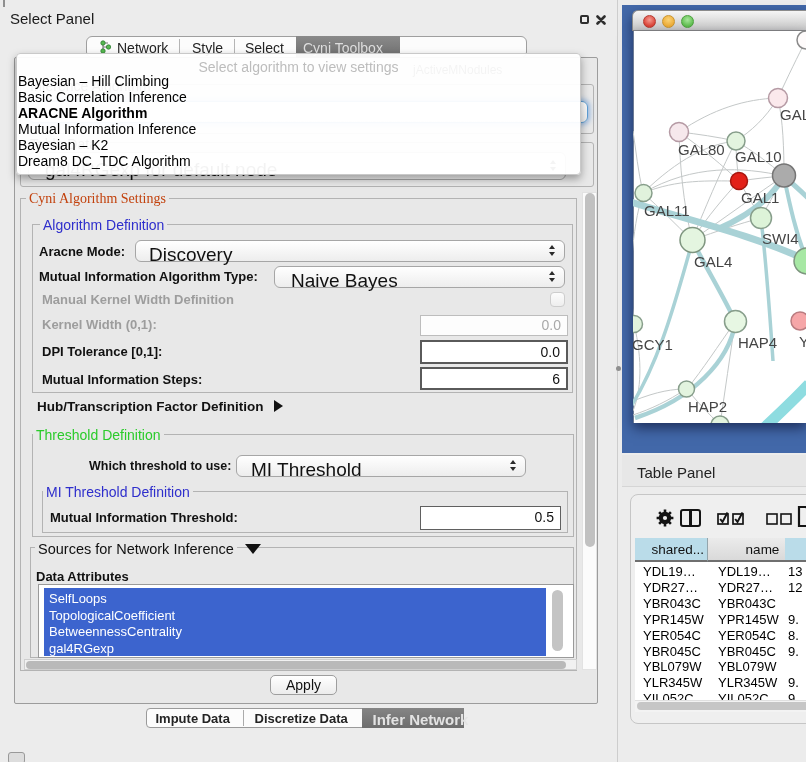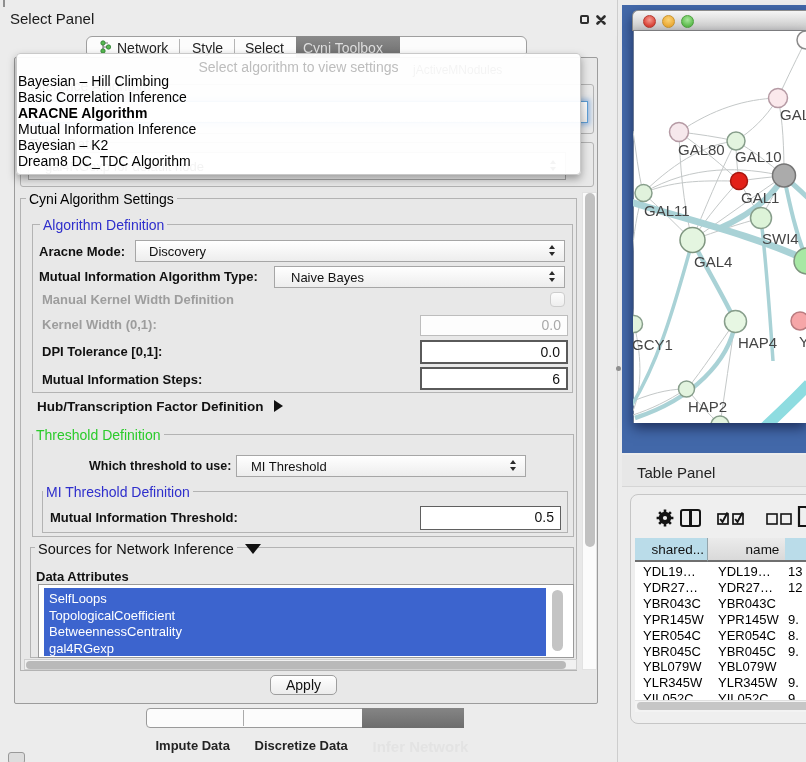--- a/index.html
+++ b/index.html
@@ -1,22 +1,22 @@
 <!DOCTYPE html>
 <html><head>
 <meta charset="utf-8">
 <style>
   * { margin:0; padding:0; box-sizing:border-box; }
   html,body { width:806px; height:762px; overflow:hidden; background:#ECECEC;
     font-family:"Liberation Sans", sans-serif; }
   .abs { position:absolute; white-space:nowrap; }
-  .b { font-weight:bold;margin-top:27px; }
+  .b { font-weight:bold; }
   .lbl { font-size:13px; color:#111; font-weight:bold; }
-  .combo { position:absolute; border:1px solid #A6A6A6; border-radius:0;
-    background:linear-gradient(#FFFFFF,#EDEDED); font-size:13px; color:#111; }
+  .combo { position:absolute; border:1px solid #A6A6A6; border-radius:6px;
+    background:linear-gradient(#FFFFFF,#EDEDED); font-size:19px; color:#111; }
   .combo .ar { position:absolute; right:6px; top:3px; width:9px; }
   .ar .up { width:0;height:0;border-left:3.5px solid transparent;border-right:3.5px solid transparent;
     border-bottom:4.5px solid #2b2b2b; margin-bottom:2.5px;}
   .ar .dn { width:0;height:0;border-left:3.5px solid transparent;border-right:3.5px solid transparent;
     border-top:4.5px solid #2b2b2b;}
   .field { position:absolute; background:#fff; font-size:14px; color:#111;
     text-align:right; padding-right:6px; }
   .grp { position:absolute; border:1px solid #B3B3B3; }
   .grplbl { position:absolute; background:#E8E8E8; padding:0 3px; font-size:14px; }
 </style>
@@ -68,21 +68,21 @@
 <div class="abs" style="left:18px;top:73px;font-size:14px;color:#000;line-height:16px;">
 Bayesian – Hill Climbing<br>
 Basic Correlation Inference<br>
 <span class="b">ARACNE Algorithm</span><br>
 Mutual Information Inference<br>
 Bayesian – K2<br>
 Dream8 DC_TDC Algorithm
 </div>
 
 <div class="grp" style="left:20px;top:198px;width:557px;height:473px;"></div>
-<div class="grplbl" style="left:26px;top:191px;color:#000000;">Cyni Algorithm Settings</div>
+<div class="grplbl" style="left:26px;top:191px;color:#c2410c;font-family:Liberation Serif, serif;">Cyni Algorithm Settings</div>
 
 <div class="abs" style="left:582px;top:192px;width:15px;height:478px;background:#FBFBFB;border:1px solid #E2E2E2;"></div>
 <div class="abs" style="left:584.5px;top:193px;width:10px;height:354px;background:#C1C1C1;border-radius:5px;"></div>
 
 <div class="grp" style="left:32px;top:224px;width:541px;height:169px;"></div>
 <div class="grplbl" style="left:40px;top:217px;color:#2E2ECC;">Algorithm Definition</div>
 
 <div class="lbl abs" style="left:39px;top:244px;">Aracne Mode:</div>
 <div class="combo" style="left:135px;top:240px;width:430px;height:22px;">
   <div class="abs" style="left:13px;top:3px;">Discovery</div>

